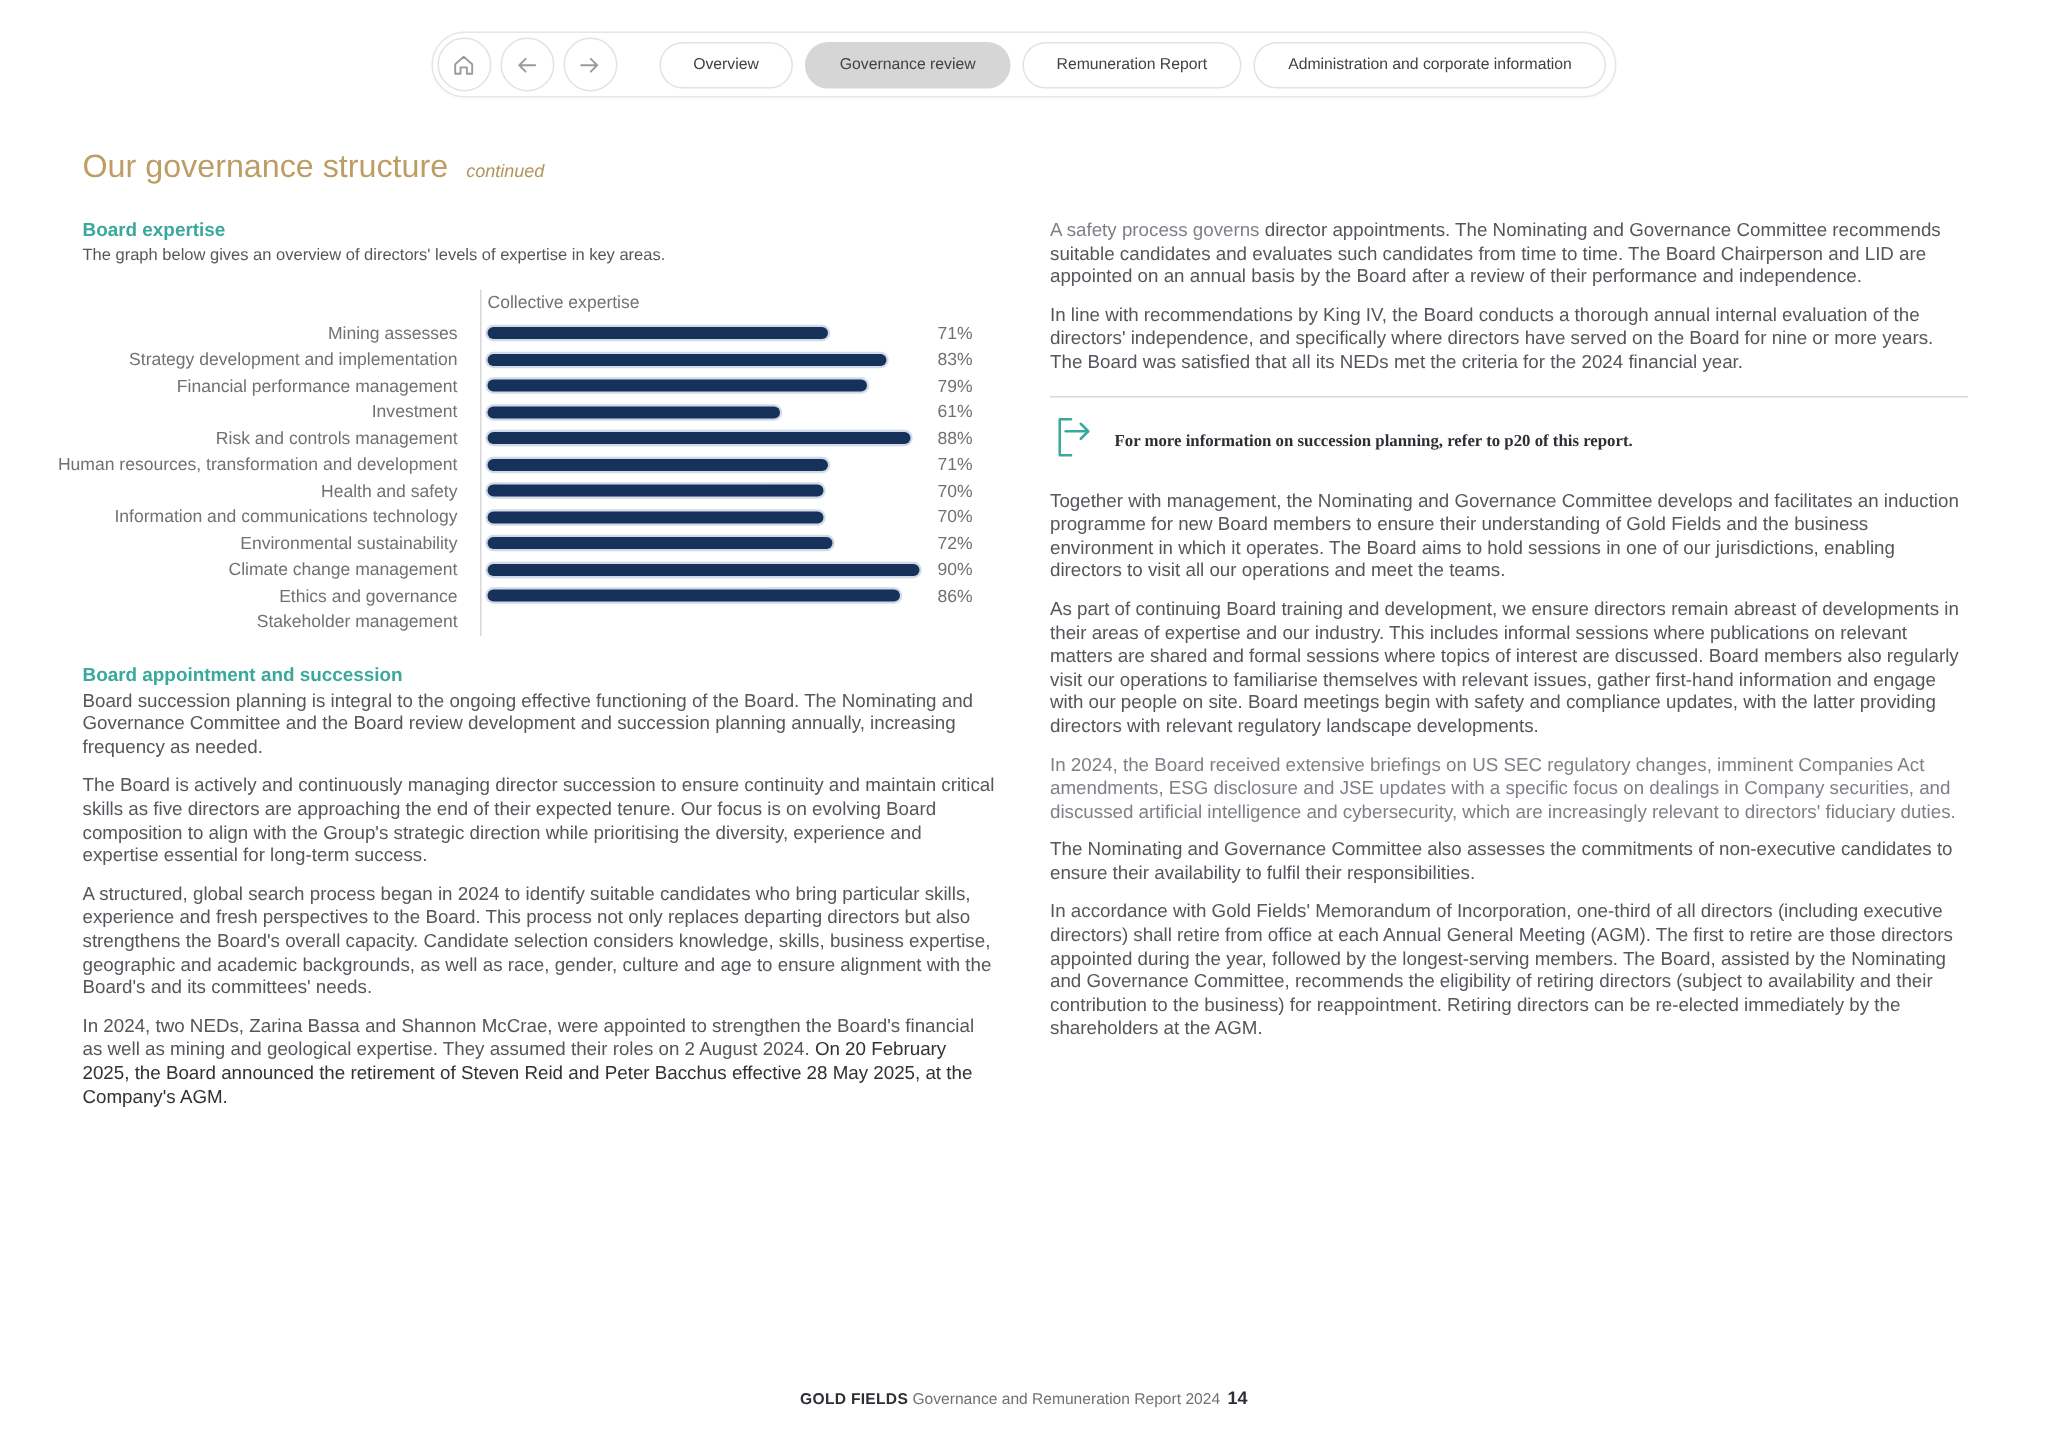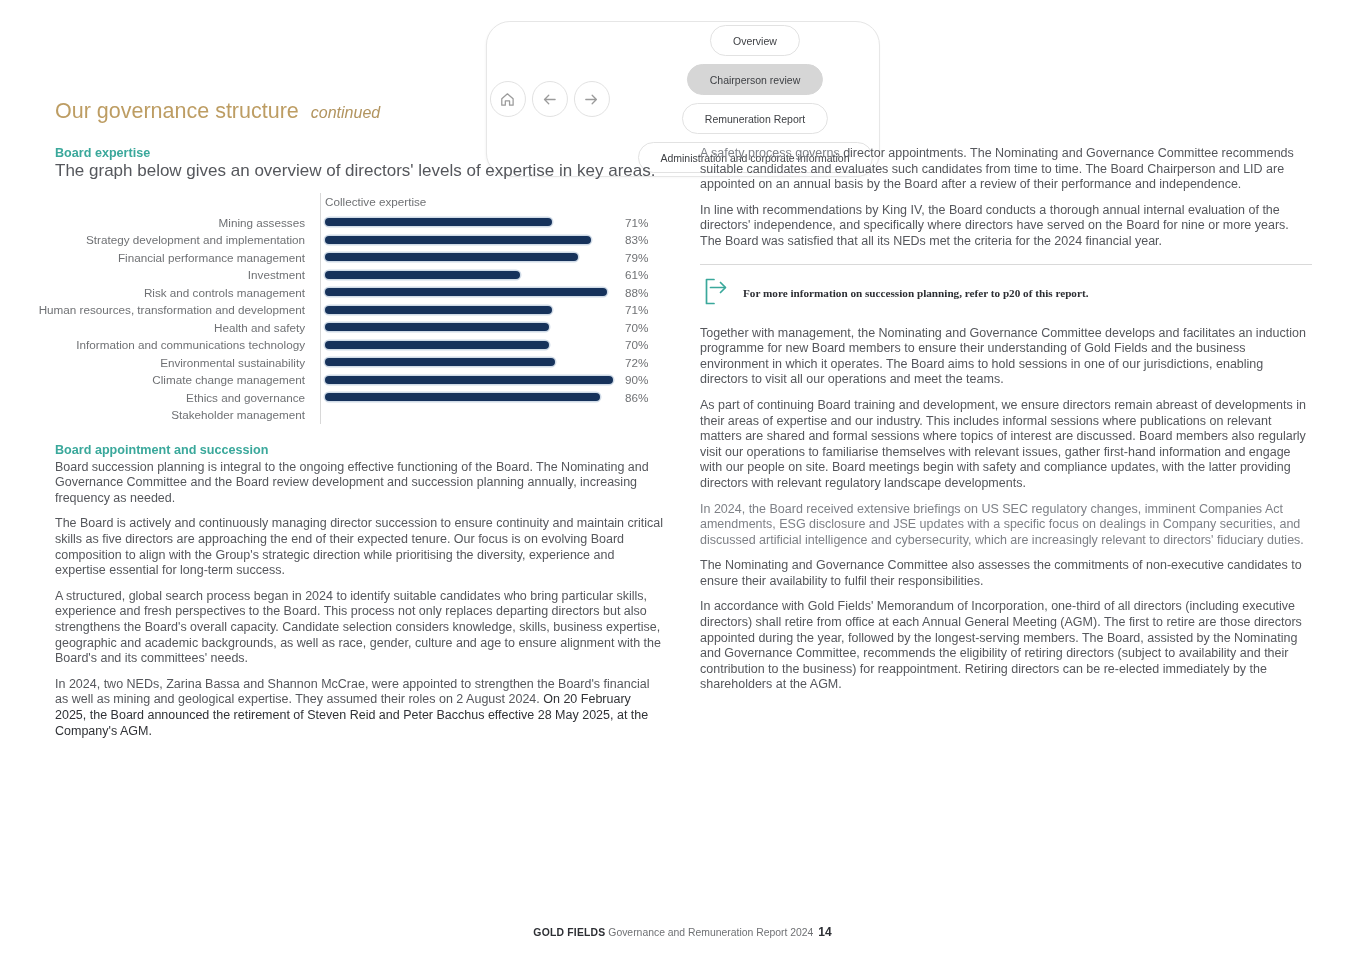--- a/index.html
+++ b/index.html
@@ -20,41 +20,41 @@
     padding: 3px 6px 3px 3px; background: #fff;
     box-shadow: 0 1px 2px rgba(0,0,0,0.03);
   }
   .nav-circle {
     width: 36px; height: 36px; border-radius: 50%;
     border: 1px solid #e2e2e2; background: #fff;
     display: flex; align-items: center; justify-content: center;
     cursor: pointer; flex: 0 0 auto;
   }
   .nav-circle svg { display: block; }
-  .tabs { display: flex; align-items: center; gap: 8px; margin-left: 22px; flex-direction: column; }
+  .tabs { display: flex; align-items: center; gap: 8px; margin-left: 22px; }
   .tab {
     height: 31px; border-radius: 16px; border: 1px solid #e2e2e2;
     background: #fff; color: #3f4145; font-family: inherit;
     font-size: 10.5px; padding: 0 22px; cursor: pointer; white-space: nowrap;
   }
   .tab.active { background: #d6d6d6; border-color: #d6d6d6; }
 
   
   .page-title {
     position: absolute; left: 55px; top: 99px;
     font-size: 21.5px; color: #bd9d63; font-weight: 400;
   }
-  .page-title .cont { font-style: italic; font-size: 16px; color: #b2945f; margin-left: 6px; }
+  .page-title .cont { font-style: italic; font-size: 12px; color: #b2945f; margin-left: 6px; }
 
   
   .col-left  { position: absolute; left: 55px;  top: 146px; width: 609px; }
   .col-right { position: absolute; left: 700px; top: 146px; width: 612px; }
 
   .sec-heading { color: #3aa89b; font-weight: bold; font-size: 12.6px; margin-bottom: 3px; }
-  .intro { font-size: 17px; line-height: 15.6px; color: #55575c; }
+  .intro { font-size: 11px; line-height: 15.6px; color: #55575c; }
 
   p.para { font-size: 12.5px; line-height: 15.6px; color: #55575c; margin-bottom: 10px; }
   .seg-normal { color: #55575c; }
   .seg-dark   { color: #303236; }
   .seg-light  { color: #7e8187; }
 
   
   .chart { display: flex; margin-top: 14px; margin-bottom: 19px; }
   .chart-labels { width: 265px; padding-top: 21px; flex: 0 0 auto; }
   .chart-label-row {
@@ -106,21 +106,21 @@
   </button>
   <button class="nav-circle">
     <span>
       <svg width="17" height="17" viewBox="0 0 24 24" fill="none" stroke="#9b9b9b" stroke-width="1.8" stroke-linecap="round" stroke-linejoin="round">
         <path d="M4 12 H19 M13 6 L19 12 L13 18"></path>
       </svg>
     </span>
   </button>
   <div class="tabs">
       <button class="tab">Overview</button>
-      <button class="tab active">Chairperson review</button>
+      <button class="tab active">Governance review</button>
       <button class="tab">Remuneration Report</button>
       <button class="tab">Administration and corporate information</button>
     </div>
 </nav>
 
 <h1 class="page-title">
   <span>Our governance structure</span>
   <span class="cont">continued</span>
 </h1>
 

